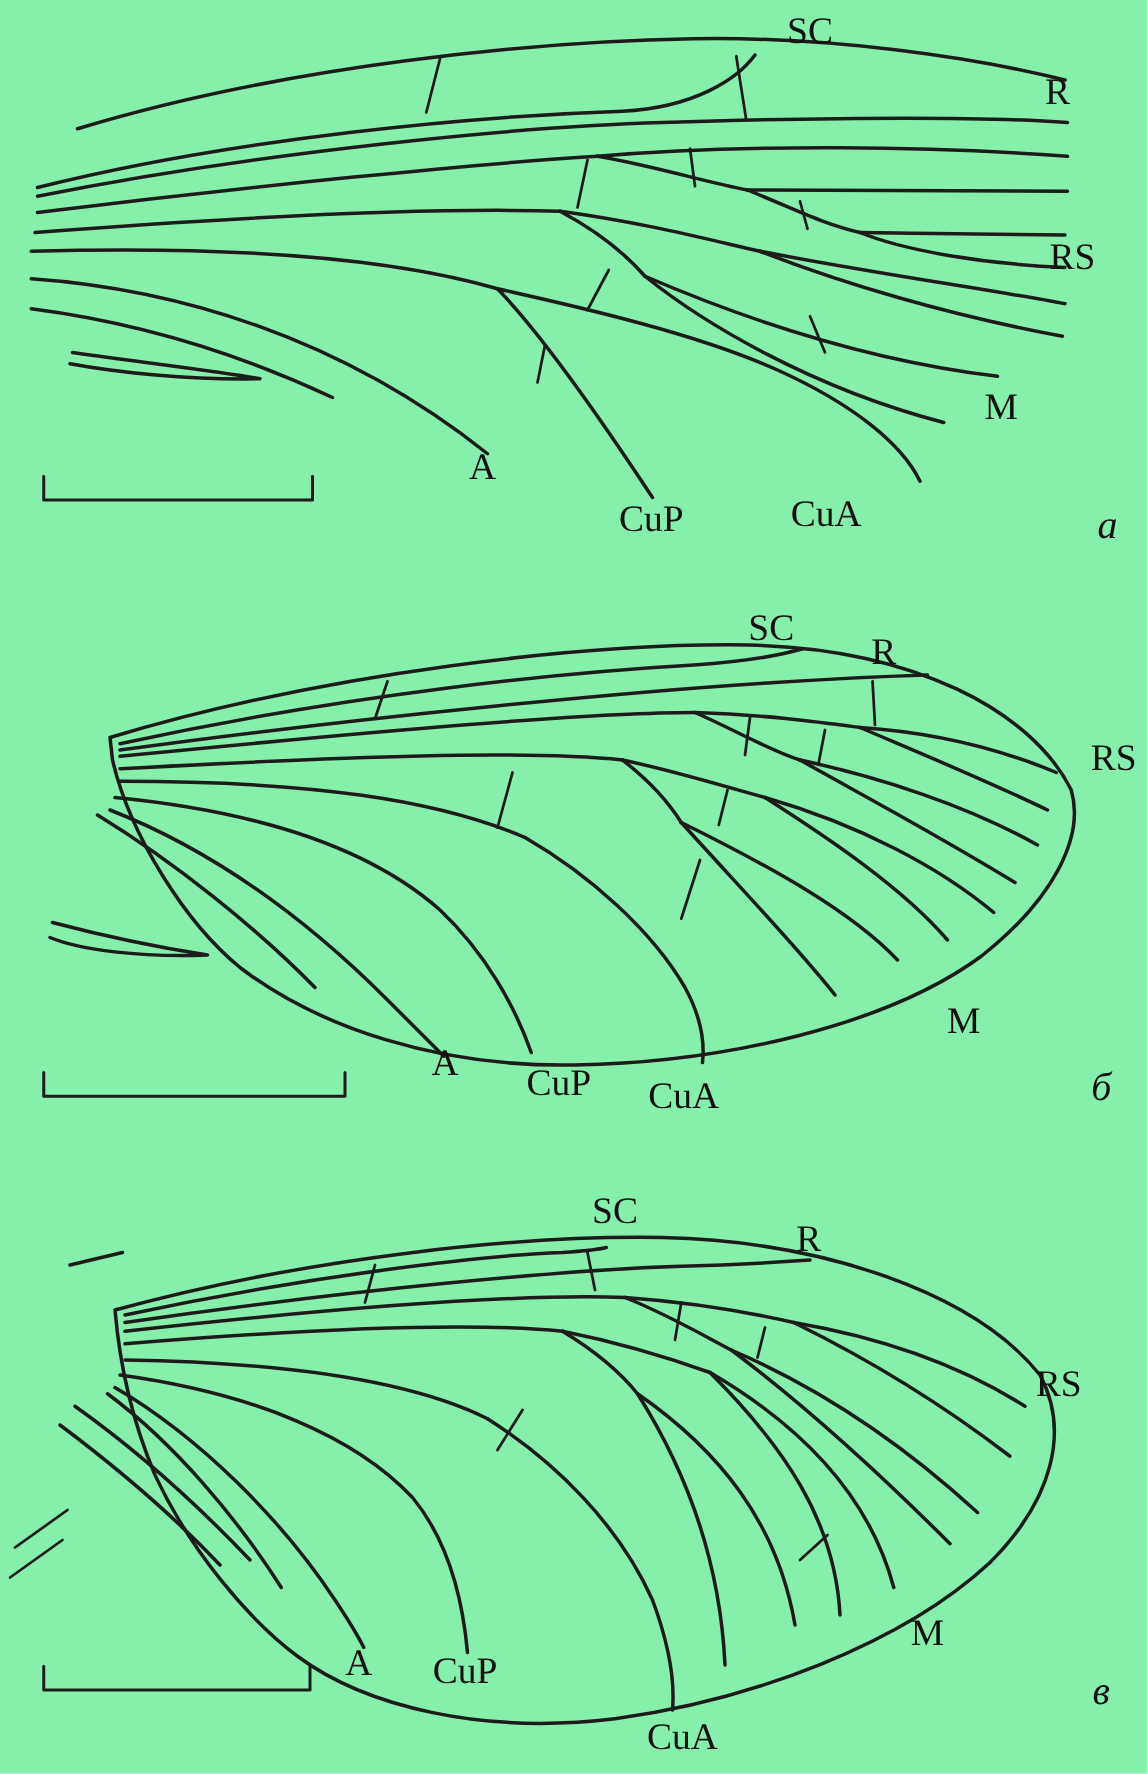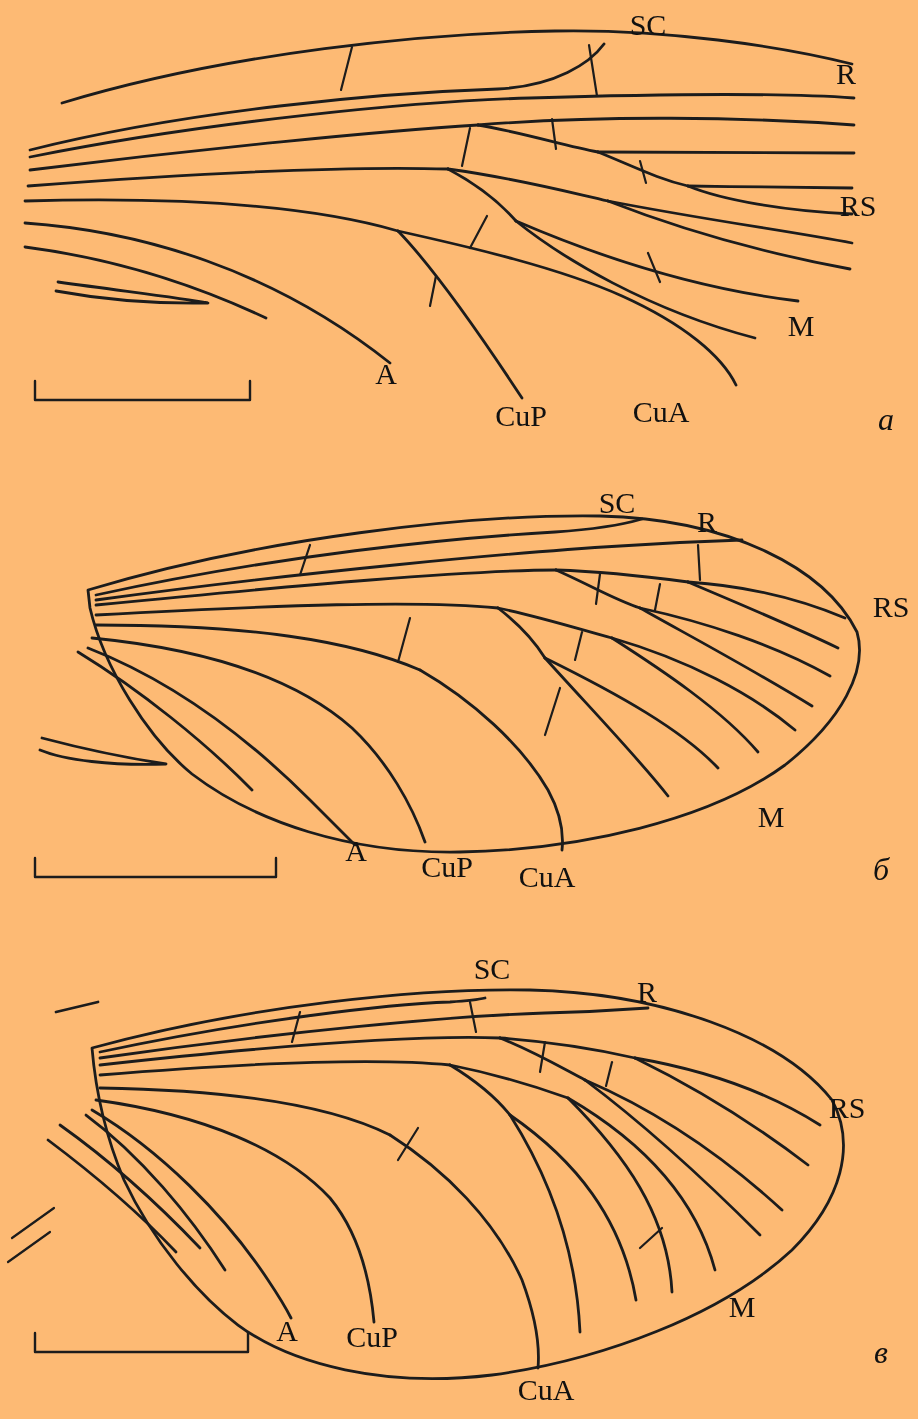--- a/index.html
+++ b/index.html
@@ -4,21 +4,21 @@
 <style>
   html, body {
     margin: 0;
     padding: 0;
     background: #ffffff;
   }
   .fig {
     position: relative;
     width: 918px;
     height: 1419px;
-    background: #fdba74;
+    background: #86efac;
     overflow: hidden;
     font-family: "Liberation Serif", "DejaVu Serif", serif;
   }
   .fig svg {
     position: absolute;
     left: 0;
     top: 0;
   }
   .vein-label {
     position: absolute;

